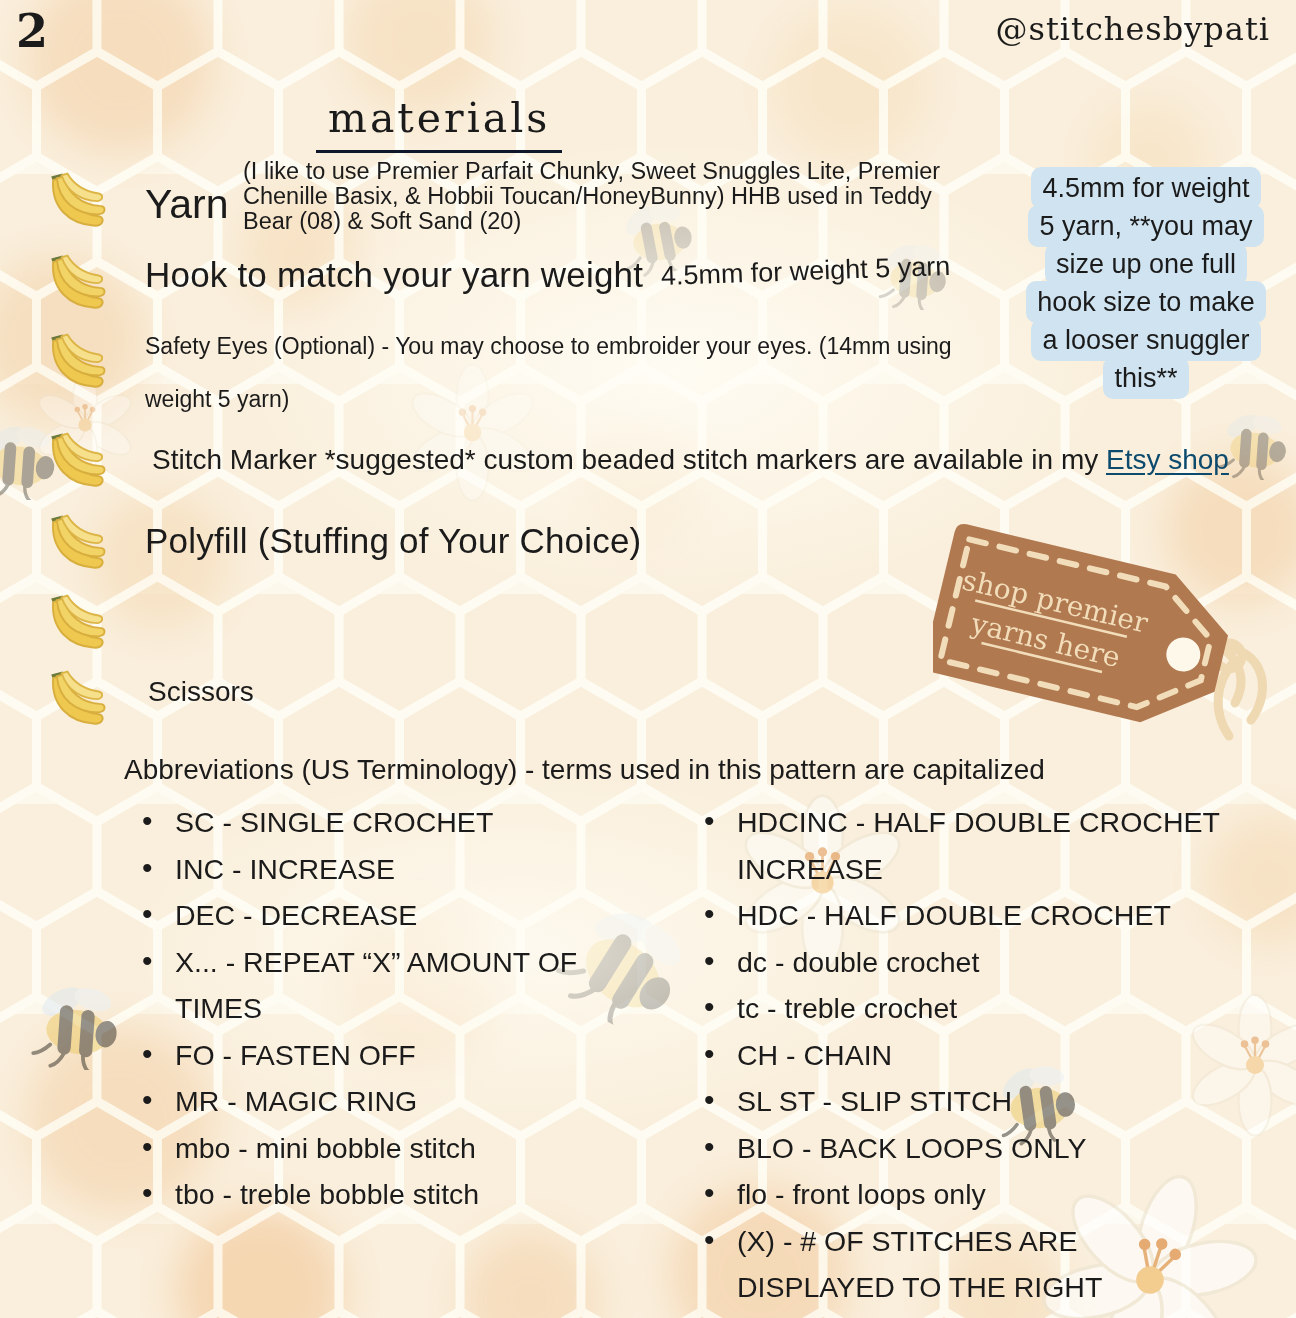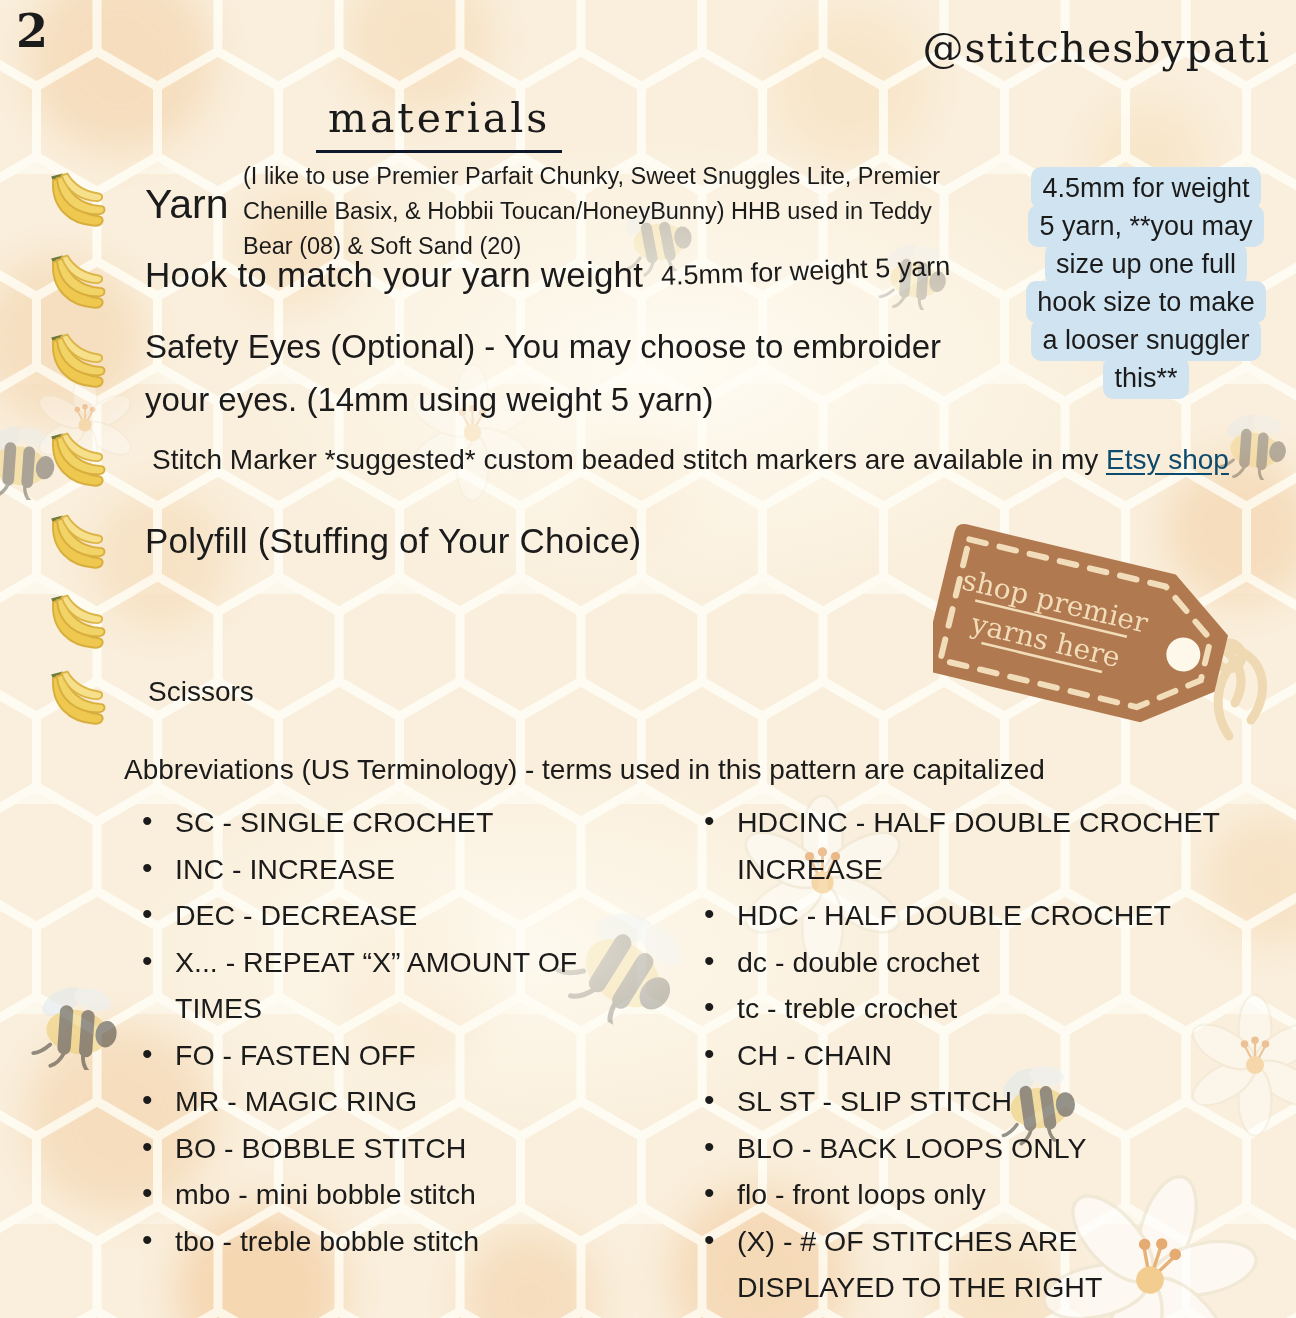--- a/index.html
+++ b/index.html
@@ -6,30 +6,30 @@
   .page{position:relative;width:1296px;height:1318px;overflow:hidden;
         background:#fcf7e9;font-family:"Liberation Sans",sans-serif;color:#1b1b1b;}
   .bg,.wash{position:absolute;inset:0;pointer-events:none;}
   .wash{background:
      radial-gradient(ellipse 620px 330px at 52% 28%, rgba(255,253,245,.9), rgba(255,253,245,0) 70%),
      radial-gradient(ellipse 560px 260px at 40% 72%, rgba(255,253,245,.75), rgba(255,253,245,0) 70%);}
   .abs{position:absolute;}
   .serif{font-family:"DejaVu Serif",serif;}
 
   .page-number{left:16px;top:4px;font-size:46px;font-weight:700;}
-  .handle{right:26px;top:24px;font-size:41px;letter-spacing:1px;font-weight:400;}
+  .handle{right:26px;top:10px;font-size:32px;letter-spacing:1px;font-weight:400;}
 
   .title{left:316px;top:94px;font-size:41px;letter-spacing:3px;
          border-bottom:3px solid #0f172a;padding:0 12px 8px 12px;}
   .mat-label-lg{font-size:35px;letter-spacing:.2px;}
   .yarn-label{left:145px;top:181px;font-size:41px;}
-  .yarn-note{left:243px;top:159px;width:718px;font-size:23.5px;line-height:35px;}
+  .yarn-note{left:243px;top:159px;width:718px;font-size:23.5px;line-height:25px;}
   .hook-row{left:145px;top:255px;white-space:nowrap;}
   .hook-note{display:inline-block;font-size:27px;margin-left:18px;transform:rotate(-2deg) translateY(-7px);}
-  .safety{left:145px;top:320px;width:810px;font-size:33px;line-height:53px;}
+  .safety{left:145px;top:320px;width:810px;font-size:23px;line-height:53px;}
   .stitch{left:152px;top:444px;font-size:28px;white-space:nowrap;}
   .stitch a{color:#0c4a6e;text-decoration:underline;text-underline-offset:4px;cursor:pointer;}
   .polyfill{left:145px;top:521px;}
   .tapestry{left:145px;top:601px;}
   .scissors{left:148px;top:676px;font-size:28px;}
 
   .callout{left:1016px;top:167px;width:260px;text-align:left;font-size:27px;}
   .callout-line{display:table;margin:0 auto;background:#cfe3f0;border-radius:10px;
                 padding:3px 11px;line-height:36px;white-space:nowrap;}
   .callout-line + .callout-line{margin-top:-4px;}
@@ -203,21 +203,20 @@
 
   <div class="abs abbr-header">Abbreviations (US Terminology) - terms used in this pattern are capitalized</div>
 
   <ul class="abs abbr abbr-left">
     <li>SC - SINGLE CROCHET</li>
     <li>INC - INCREASE</li>
     <li>DEC - DECREASE</li>
     <li>X... - REPEAT “X” AMOUNT OF TIMES</li>
     <li>FO - FASTEN OFF</li>
     <li>MR - MAGIC RING</li>
-    <li>BO - BOBBLE STITCH</li>
     <li>mbo - mini bobble stitch</li>
     <li>tbo - treble bobble stitch</li>
   </ul>
 
   <ul class="abs abbr abbr-right">
     <li>HDCINC - HALF DOUBLE CROCHET INCREASE</li>
     <li>HDC - HALF DOUBLE CROCHET</li>
     <li>dc - double crochet</li>
     <li>tc - treble crochet</li>
     <li>CH - CHAIN</li>

